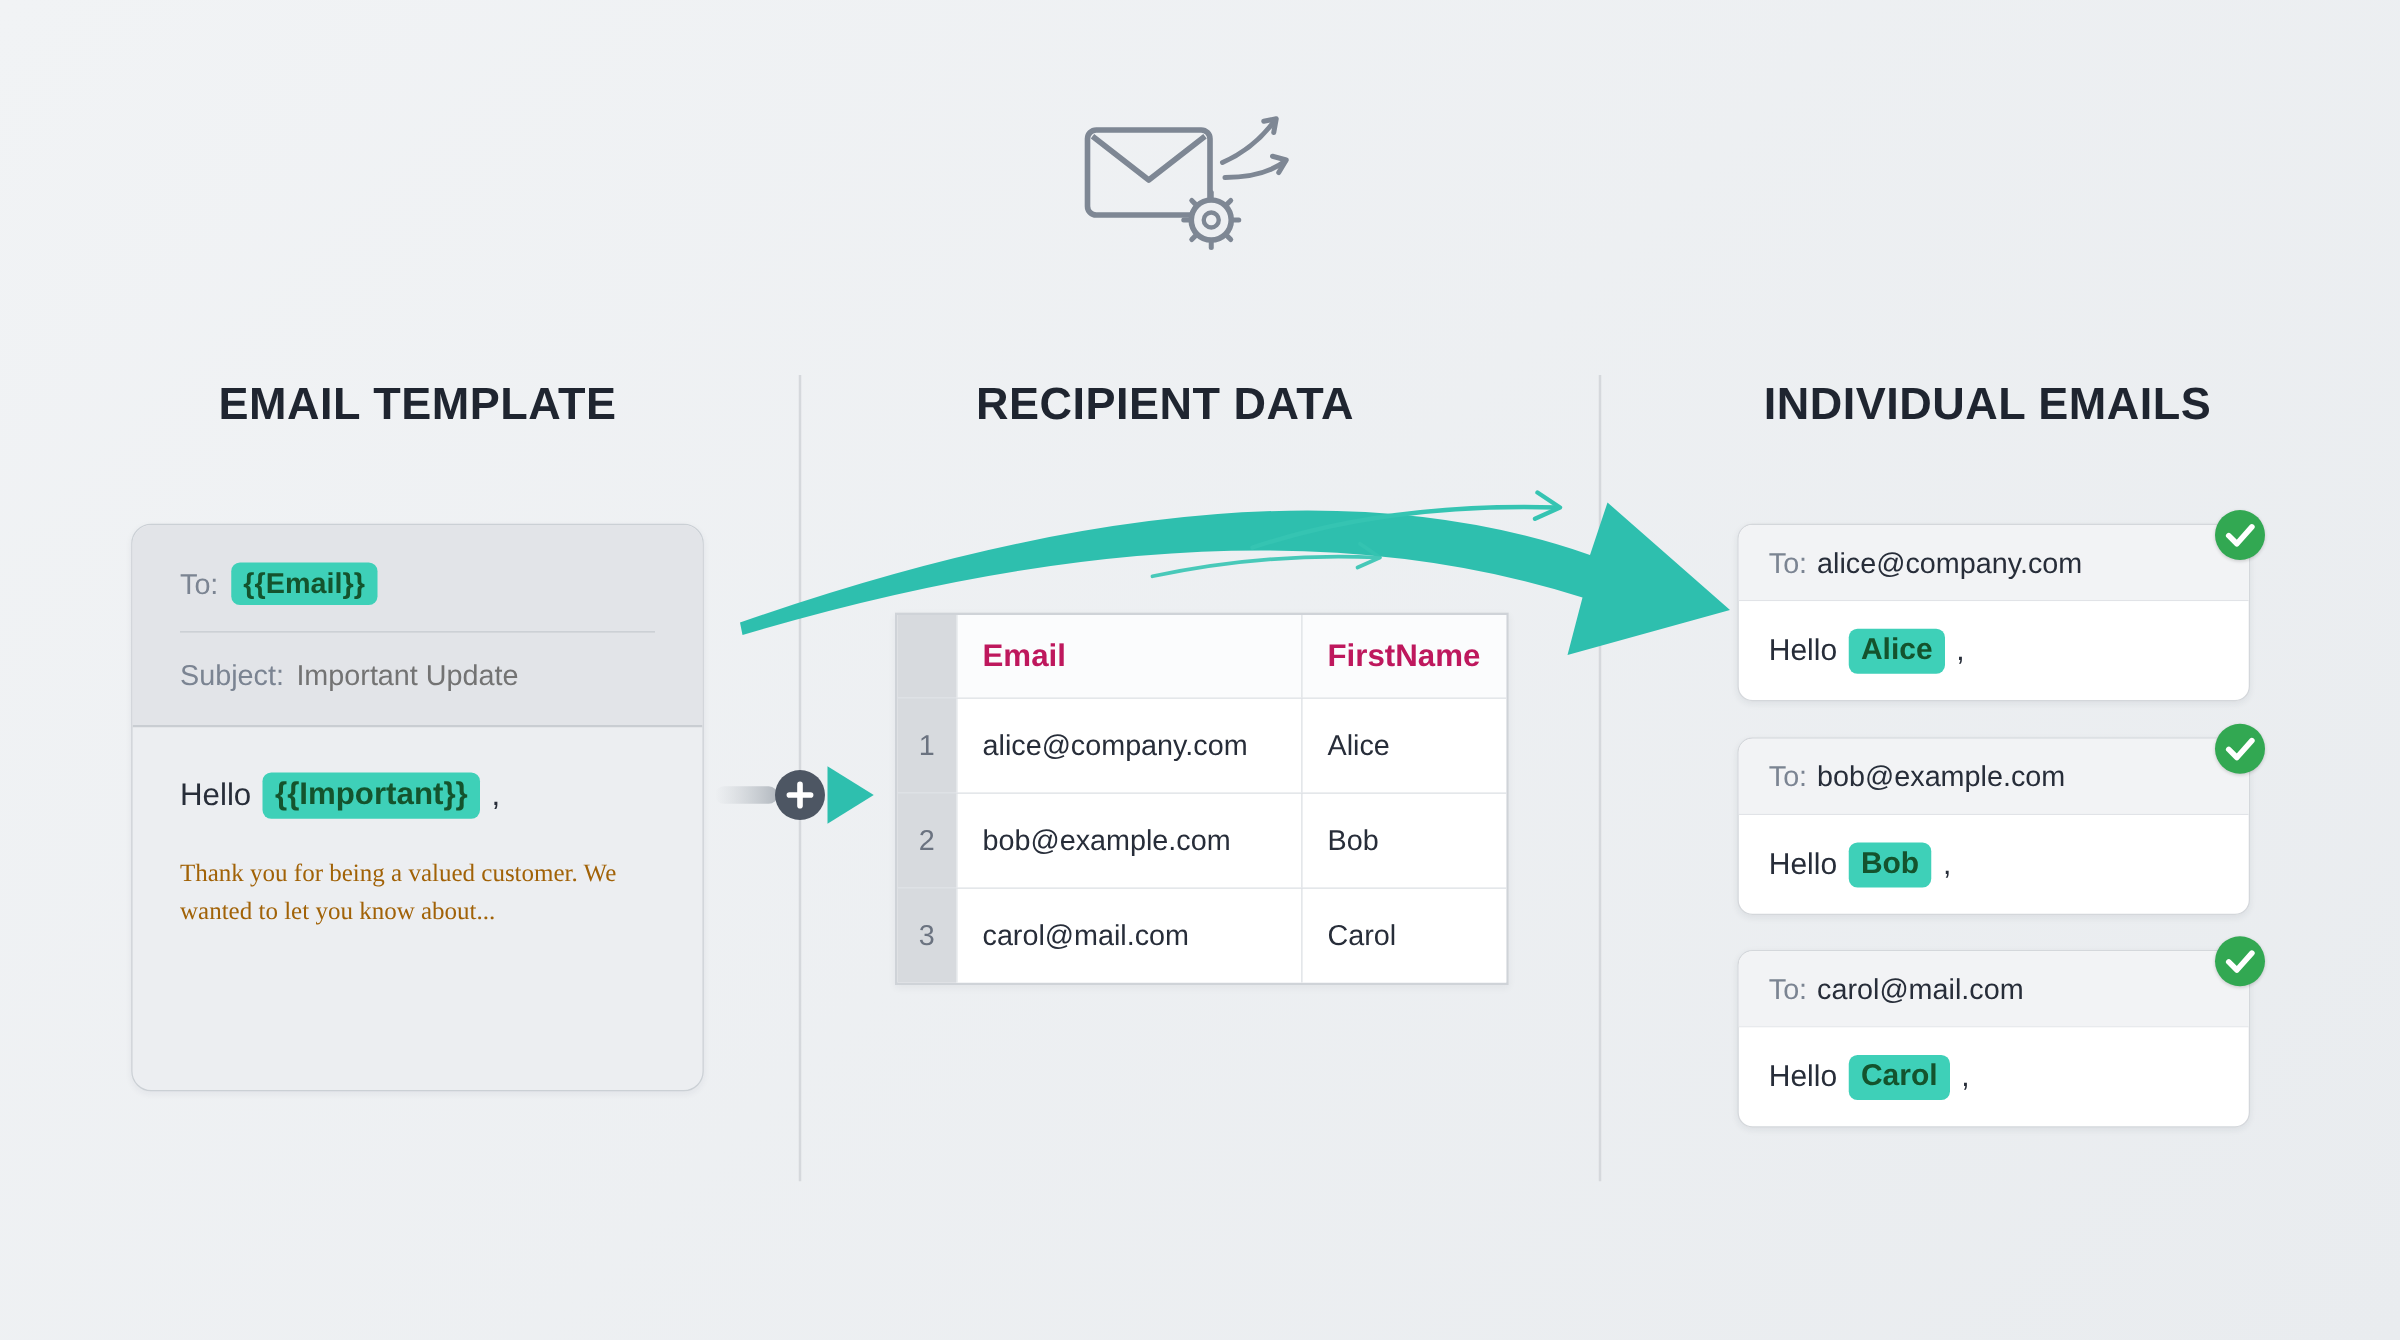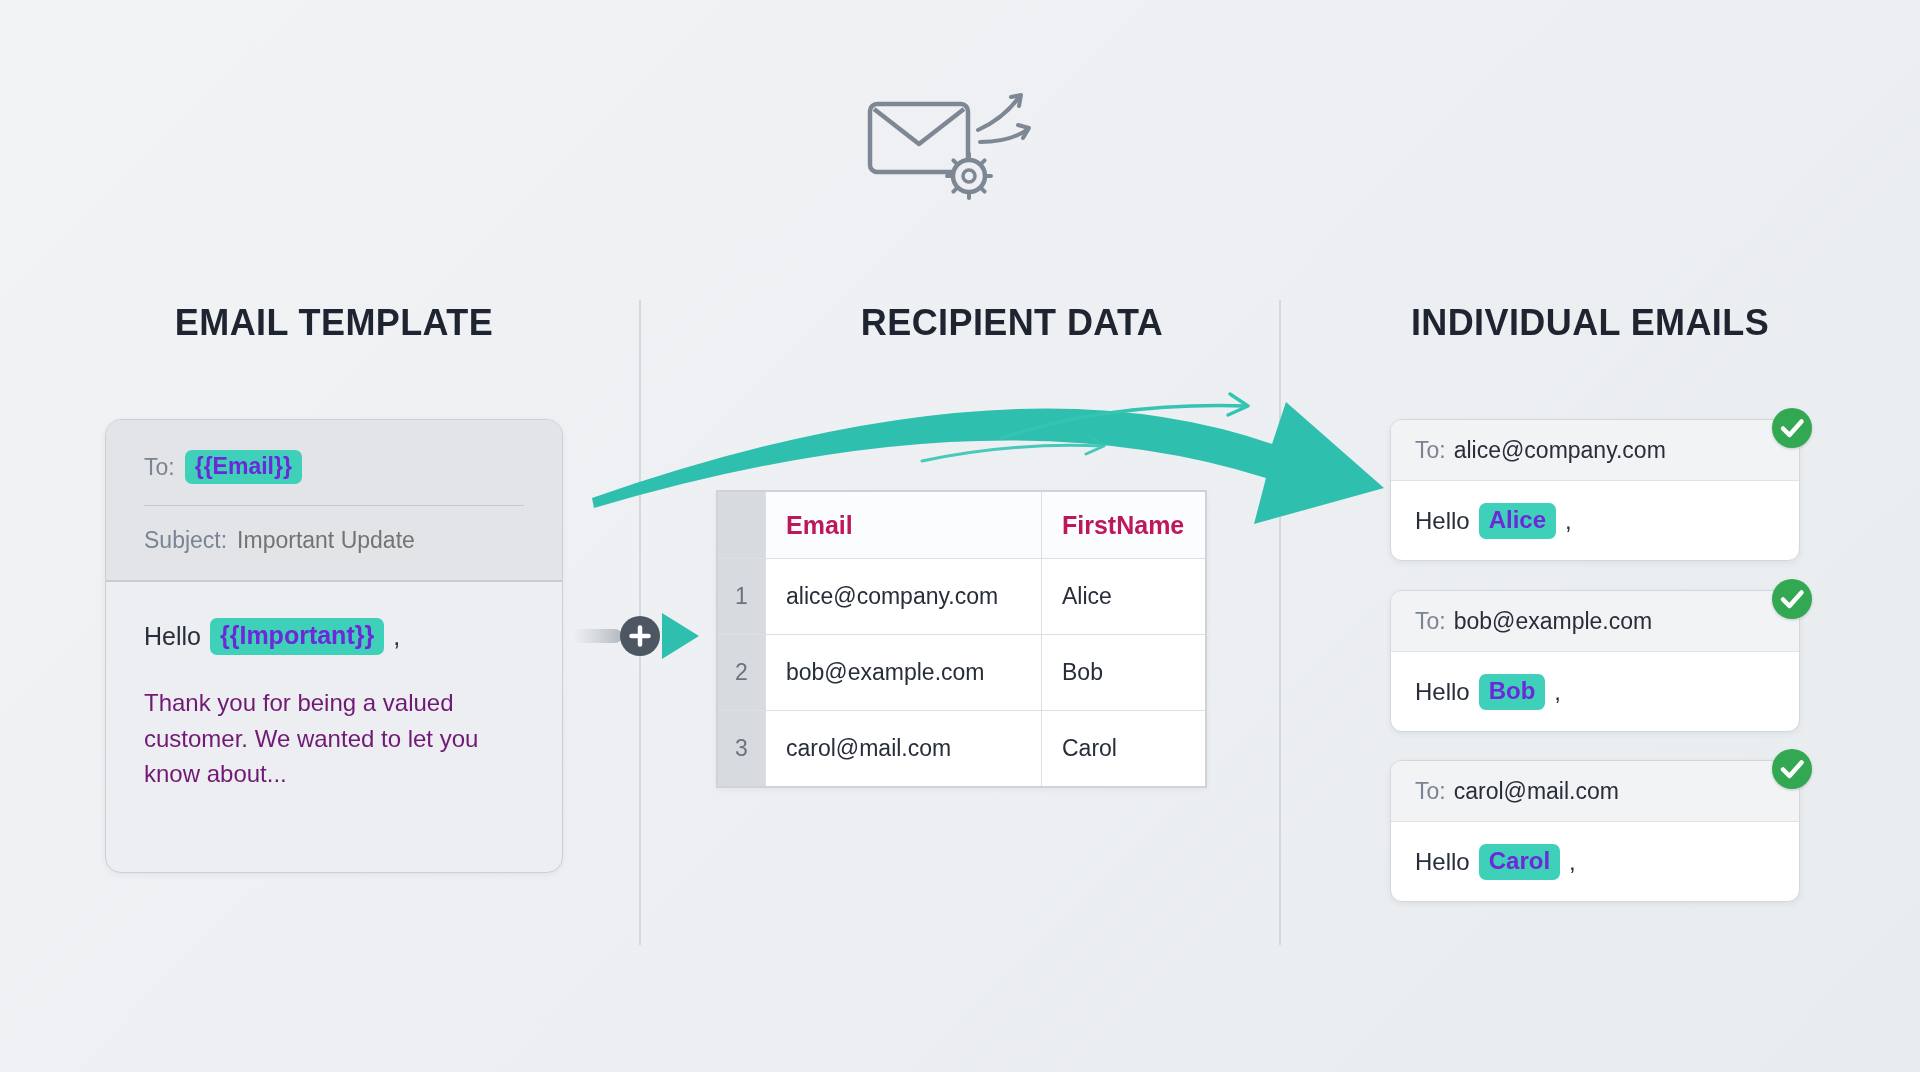--- a/index.html
+++ b/index.html
@@ -40,25 +40,25 @@
     border-radius: 15px 15px 0 0; padding: 30px 38px 26px 38px;
   }
   .field-row { display: flex; align-items: center; gap: 10px; font-size: 23px; }
   .field-label { color: #7b8492; }
   .field-value { color: #737373; font-weight: 500; }
   .tc-hr { height: 1px; background: #c5c9ce; margin: 21px 0; }
   .tc-body { padding: 36px 38px; }
   .hello-row { display: flex; align-items: center; gap: 9px; font-size: 25px; color: #272d39; margin-bottom: 30px; }
   .chip {
     display: inline-flex; align-items: center;
-    background: #3ed0b8; color: #6d28d9; font-weight: 700;
+    background: #3ed0b8; color: #14532d; font-weight: 700;
     padding: 3px 10px 5px 10px; border-radius: 7px; line-height: 1.15;
   }
   .para {
-    margin: 0; width: 382px; font-size: 24px; line-height: 1.48; color: #701a75;
+    margin: 0; width: 382px; font-size: 20px; line-height: 1.48; color: #a16207; font-family: Liberation Serif, serif;
   }
 
   
   .rtable {
     position: absolute; left: 716px; top: 490px; width: 487px;
     border: 2px solid #cfd3d8; background: #ffffff; box-sizing: content-box;
     box-shadow: 0 2px 6px rgba(30,40,60,0.05);
   }
   .t-row { display: grid; grid-template-columns: 47px 276px 164px; }
   .t-row.head { height: 66px; }
@@ -125,21 +125,21 @@
         <path d="M91.3 99.7 L87.4 103.6"></path>
         <path d="M86.5 88 L81 88"></path>
         <path d="M91.3 76.3 L87.4 72.4"></path>
         <path d="M103 71.5 L103 66"></path>
         <path d="M114.7 76.3 L118.6 72.4"></path>
       </g>
     </g>
   </svg>
 
   <div class="col-title" style="left:334px">EMAIL TEMPLATE</div>
-  <div class="col-title" style="left:1012px">RECIPIENT DATA</div>
+  <div class="col-title" style="left:932px">RECIPIENT DATA</div>
   <div class="col-title" style="left:1590px">INDIVIDUAL EMAILS</div>
 
   <div class="vdivider" style="left:639px"></div>
   <div class="vdivider" style="left:1279px"></div>
 
   <div class="template-card">
     <div class="tc-head">
       <div class="field-row">
         <span class="field-label">To:</span>
         <span class="chip">{{Email}}</span>

